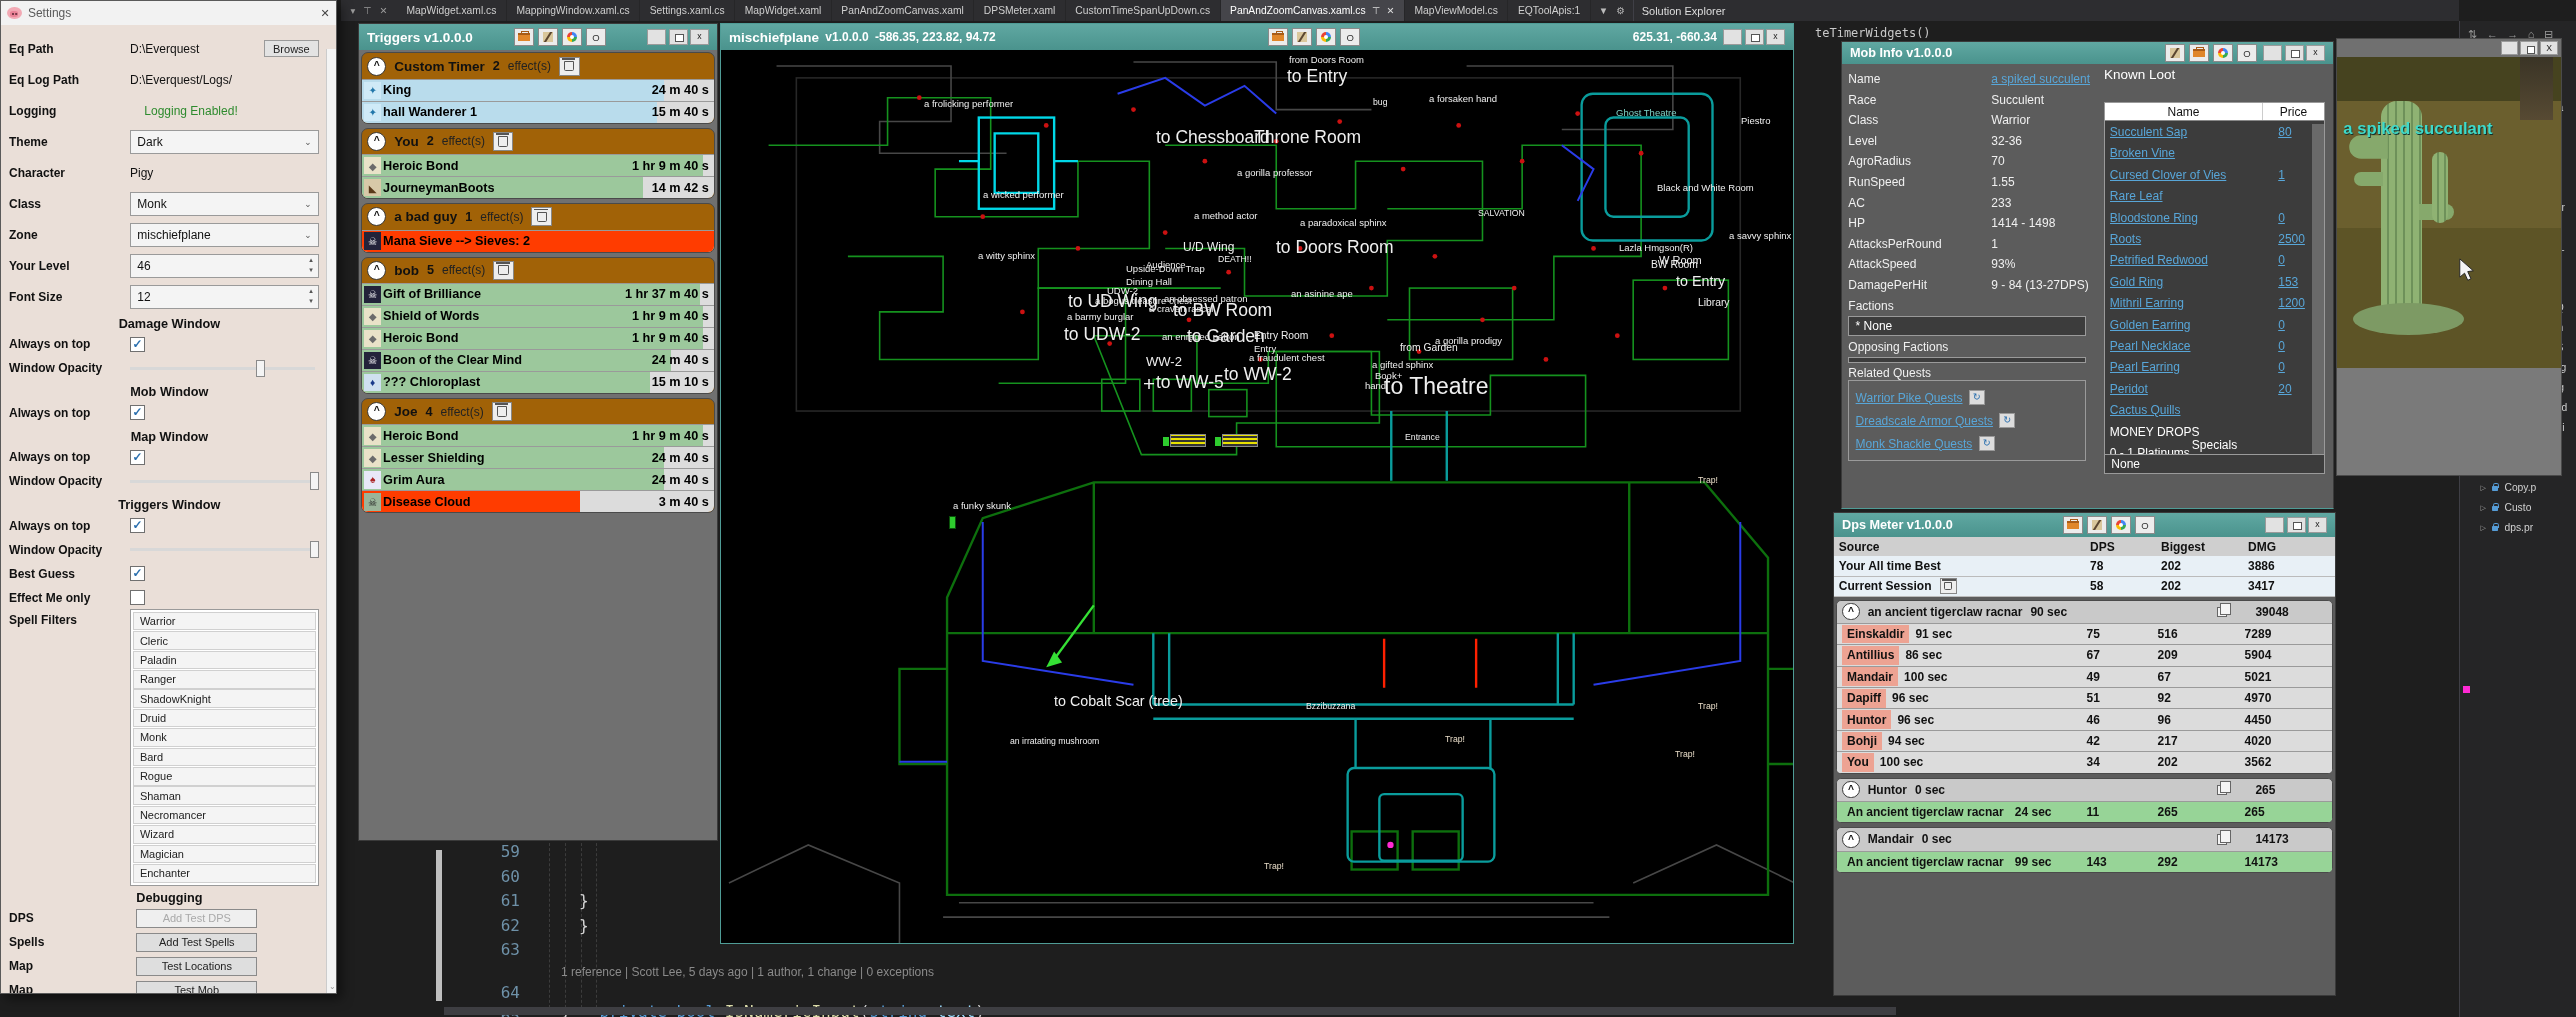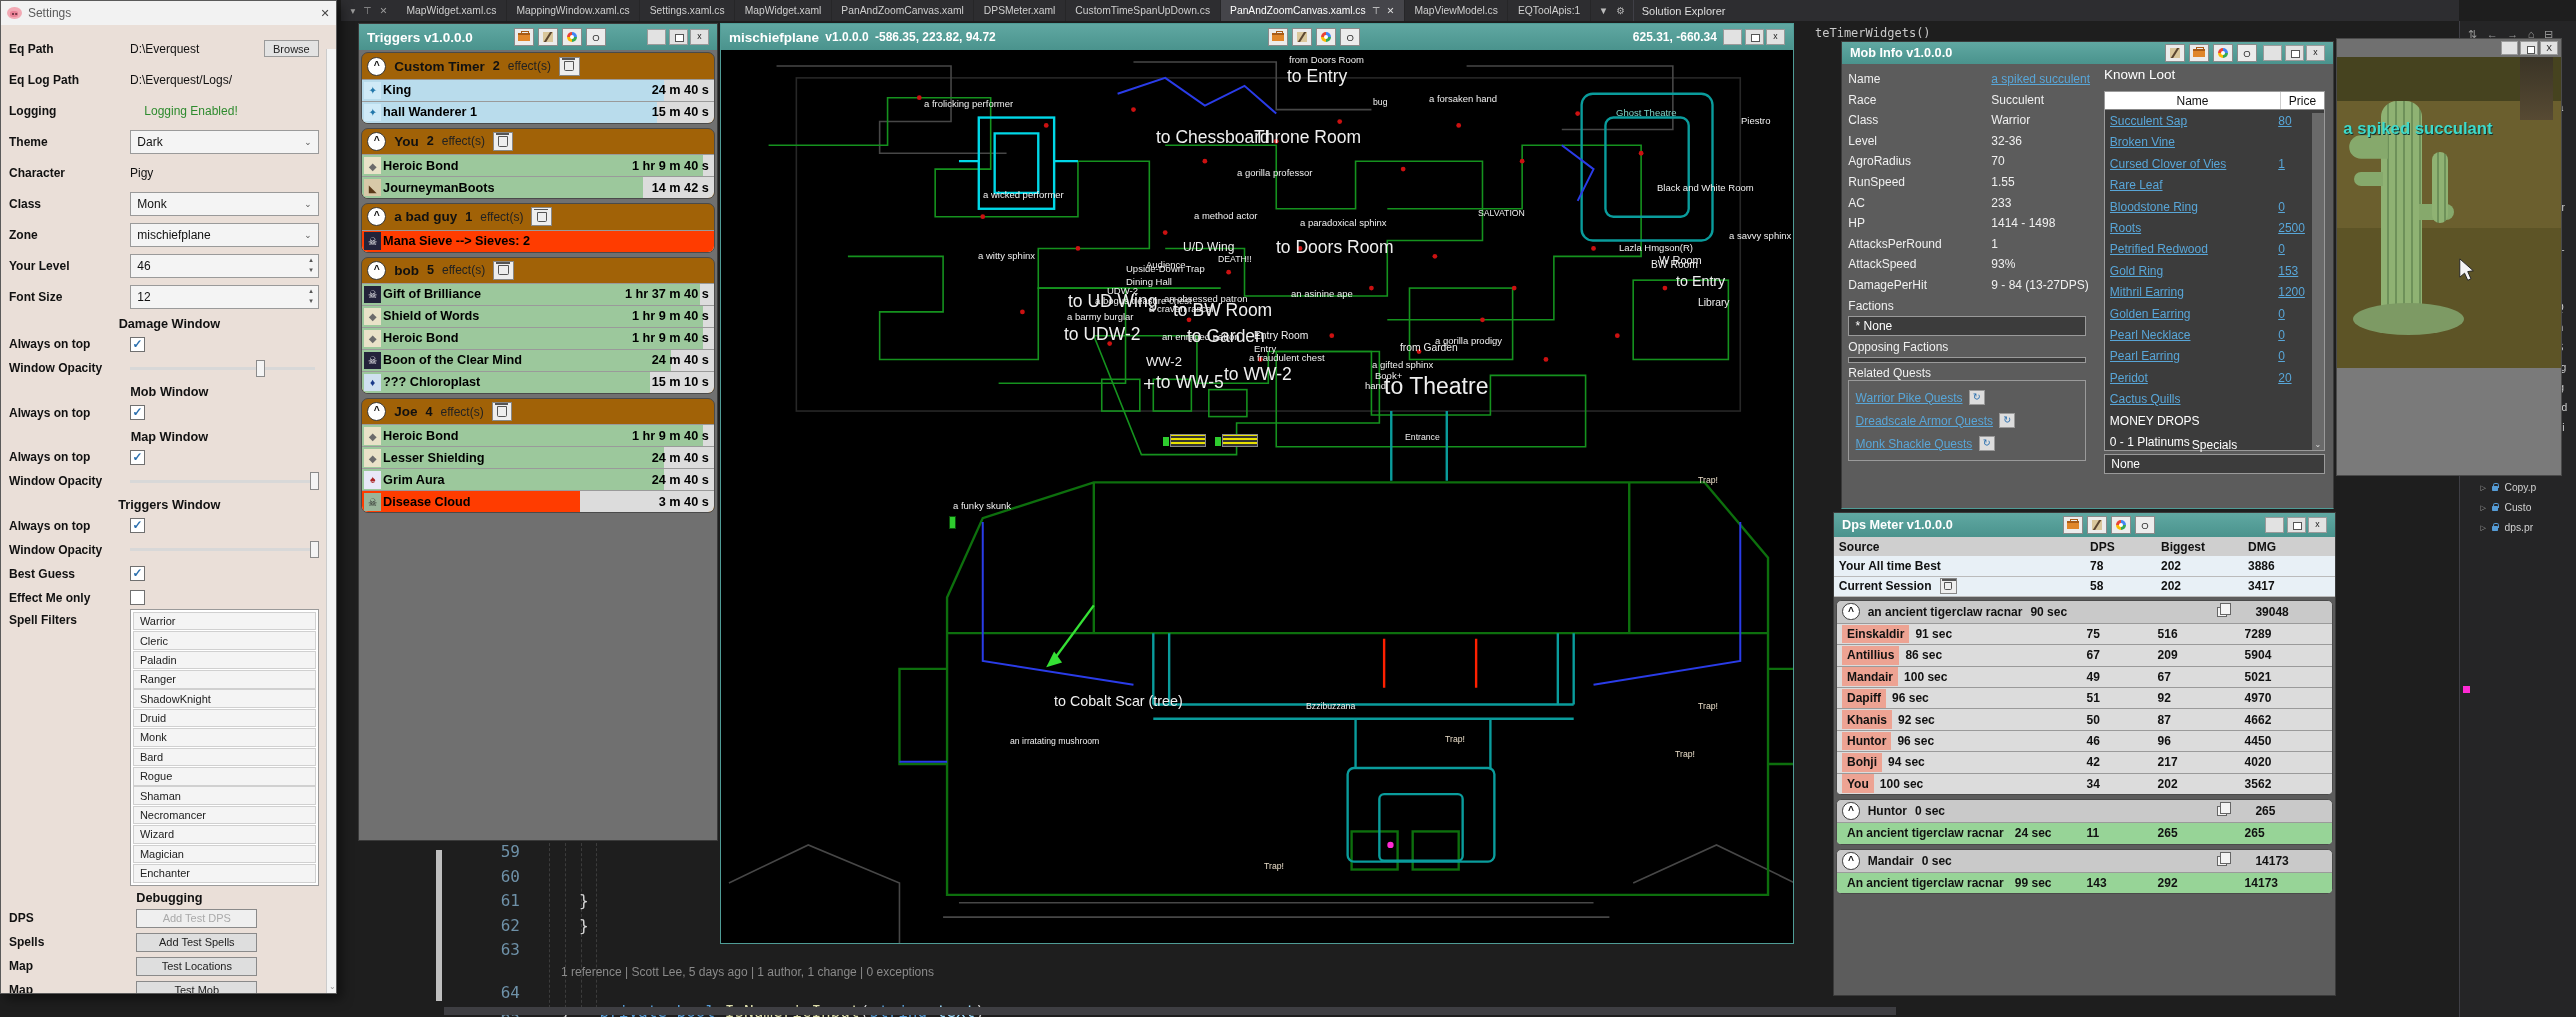--- a/index.html
+++ b/index.html
@@ -138,25 +138,25 @@
   .mval.link{color:#58a6d8;text-decoration:underline}
   .mhead{margin-top:3.2px}
   .mbox{border:0.8px solid #9a9a9a;background:#3c3c3c;padding:2.4px 6.3px;margin:3.2px 11px 3.2px 0;color:#fff}
   .mbox.thin{height:6.3px;padding:0}
   .qbox{border:0.8px solid #9a9a9a;padding:4.8px 6.3px;margin-right:11px}
   .qrow{display:flex;align-items:center;gap:6.3px;height:23px}
   .qlink{color:#58a6d8;text-decoration:underline;white-space:nowrap}
   .qic{width:16px;height:14.3px;background:#ddd;border:0.8px solid #999;color:#2a6fae;font-size:9.5px;text-align:center;line-height:12.7px}
   .qic::after{content:"↻"}
   .lootpan{position:absolute;left:262px;top:3.2px;width:221px}
-  .loothead{font-size:13.5px;color:#fff;margin-bottom:9px}
+  .loothead{font-size:13.5px;color:#fff;margin-bottom:20px}
   .lootbox{border:0.8px solid #9a9a9a;background:#3c3c3c;height:360px;overflow:hidden;position:relative}
   .lootcols{display:flex;background:#fff;color:#111;font-size:12px;border-bottom:0.8px solid #888}
   .lc-name{flex:1;text-align:center;padding:1.6px 0}
-  .lc-price{width:44px;text-align:center;padding:1.6px 0;border-left:0.8px solid #ccc}
+  .lc-price{width:62px;text-align:center;padding:1.6px 0;border-left:0.8px solid #ccc}
   .lrow{display:flex;align-items:center;height:21.4px;padding:0 4.8px;font-size:12px}
   .lname{flex:1;white-space:nowrap;overflow:hidden}
   .lprice{width:41px}
   .lrow.link .lname,.lrow.link .lprice{color:#58a6d8;text-decoration:underline}
   .lrow.plain{color:#fff}
   .lootscroll{position:absolute;right:0;top:20.6px;bottom:0;width:12px;background:#6a6a6a}
   .lootscroll::after{content:"⌄";position:absolute;bottom:1.6px;left:2.4px;color:#ddd;font-size:8px}
   .specials{position:absolute;left:262px;top:374px;width:221px}
   .speclabel{text-align:center;color:#fff;margin-bottom:1.6px}
   
@@ -1448,29 +1448,20 @@
             <div class="drow salmon">
               <span class="c-src">
               <span class="dname">Dapiff</span>
               <span class="dtime">96 sec</span>
             </span>
               <span class="c-dps">51</span>
               <span class="c-big">92</span>
               <span class="c-dmg">4970</span>
             </div>
 
-            <div class="drow salmon">
-              <span class="c-src">
-              <span class="dname">Khanis</span>
-              <span class="dtime">92 sec</span>
-            </span>
-              <span class="c-dps">50</span>
-              <span class="c-big">87</span>
-              <span class="c-dmg">4662</span>
-            </div>
 
             <div class="drow salmon">
               <span class="c-src">
               <span class="dname">Huntor</span>
               <span class="dtime">96 sec</span>
             </span>
               <span class="c-dps">46</span>
               <span class="c-big">96</span>
               <span class="c-dmg">4450</span>
             </div>

